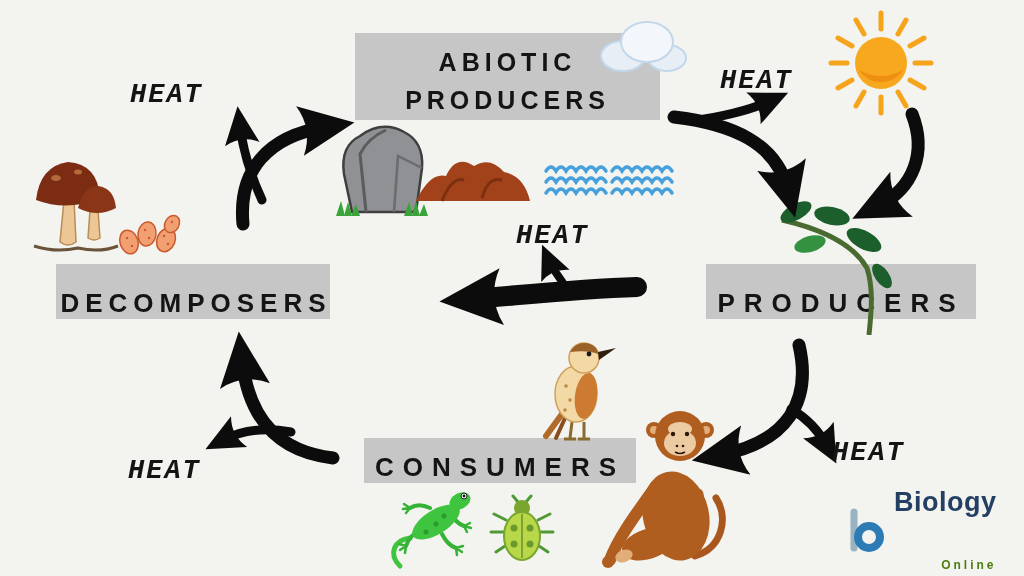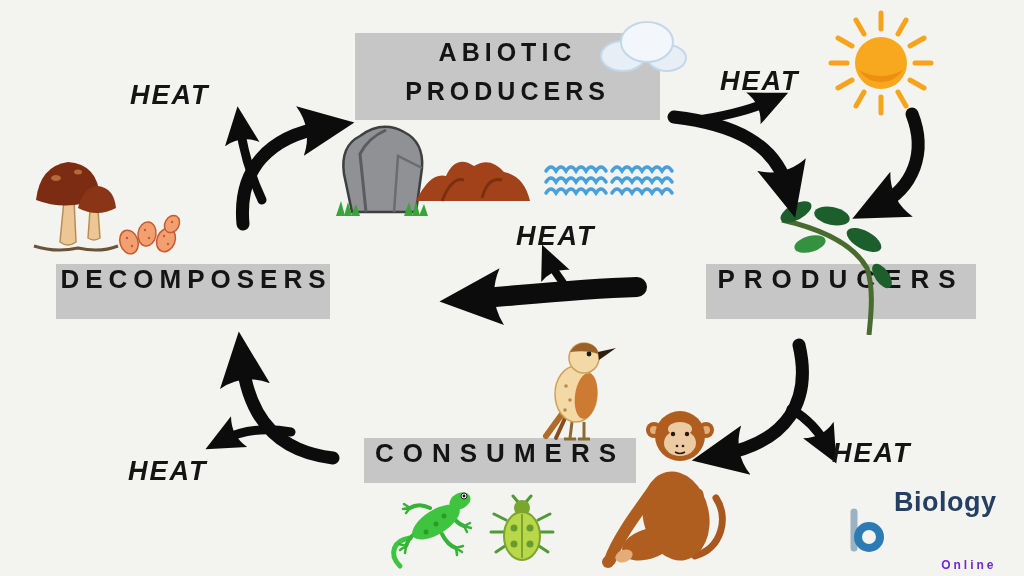--- a/index.html
+++ b/index.html
@@ -2,42 +2,42 @@
 <html><head>
 <meta charset="utf-8">
 <style>
   * { margin:0; padding:0; box-sizing:border-box; }
   html,body { width:1024px; height:576px; overflow:hidden; }
   body { font-family:"Liberation Sans", sans-serif; background:#ffffff; }
   .canvas { position:relative; width:1024px; height:576px; background:#f3f3ef; }
 
   .label-box {
     position:absolute; background:#c6c6c6; color:#141414;
-    display:flex; flex-direction:column; justify-content:flex-start; align-items:center;
+    display:flex; flex-direction:column; justify-content:flex-end; align-items:center;
     font-weight:bold; z-index:2; text-align:center;
   }
   .abiotic    { left:355px; top:33px;  width:305px; height:87px; font-size:25px; letter-spacing:5px; line-height:1.55; }
   .producers  { left:706px; top:264px; width:270px; height:55px; font-size:26px; letter-spacing:9px; }
   .decomposers{ left:56px;  top:264px; width:274px; height:55px; font-size:26px; letter-spacing:6px;padding-left:6px; }
   .consumers  { left:364px; top:438px; width:272px; height:45px; font-size:26px; letter-spacing:9px; }
 
   .heat {
     position:absolute; z-index:5; color:#141414;
     font-style:italic; font-weight:700; font-size:27px; letter-spacing:2px;
-    font-family:Liberation Sans, sans-serif;
+    font-family:Liberation Mono, monospace;
   }
 
   .illus { position:absolute; z-index:3; }
   .arrows { position:absolute; left:0; top:0; width:1024px; height:576px; z-index:4; pointer-events:none; }
 
   .logo { position:absolute; left:845px; top:502px; width:170px; height:56px; display:flex; align-items:center; gap:5px; z-index:2; }
   .logo-icon { width:44px; height:44px; }
   .logo-text { display:flex; flex-direction:column; align-items:flex-end; line-height:1;gap:41px; }
   .logo-biology { font-weight:bold; font-size:27px; color:#233f63; letter-spacing:0.5px; }
-  .logo-online  { font-weight:bold; font-size:12px; color:#6d28d9; letter-spacing:3px; margin-top:2px; }
+  .logo-online  { font-weight:bold; font-size:12px; color:#4d7c0f; letter-spacing:3px; margin-top:2px; }
 </style>
 </head>
 <body>
 
 <div class="canvas">
 
   <div class="label-box abiotic">
     <span>ABIOTIC</span>
     <span>PRODUCERS</span>
   </div>

